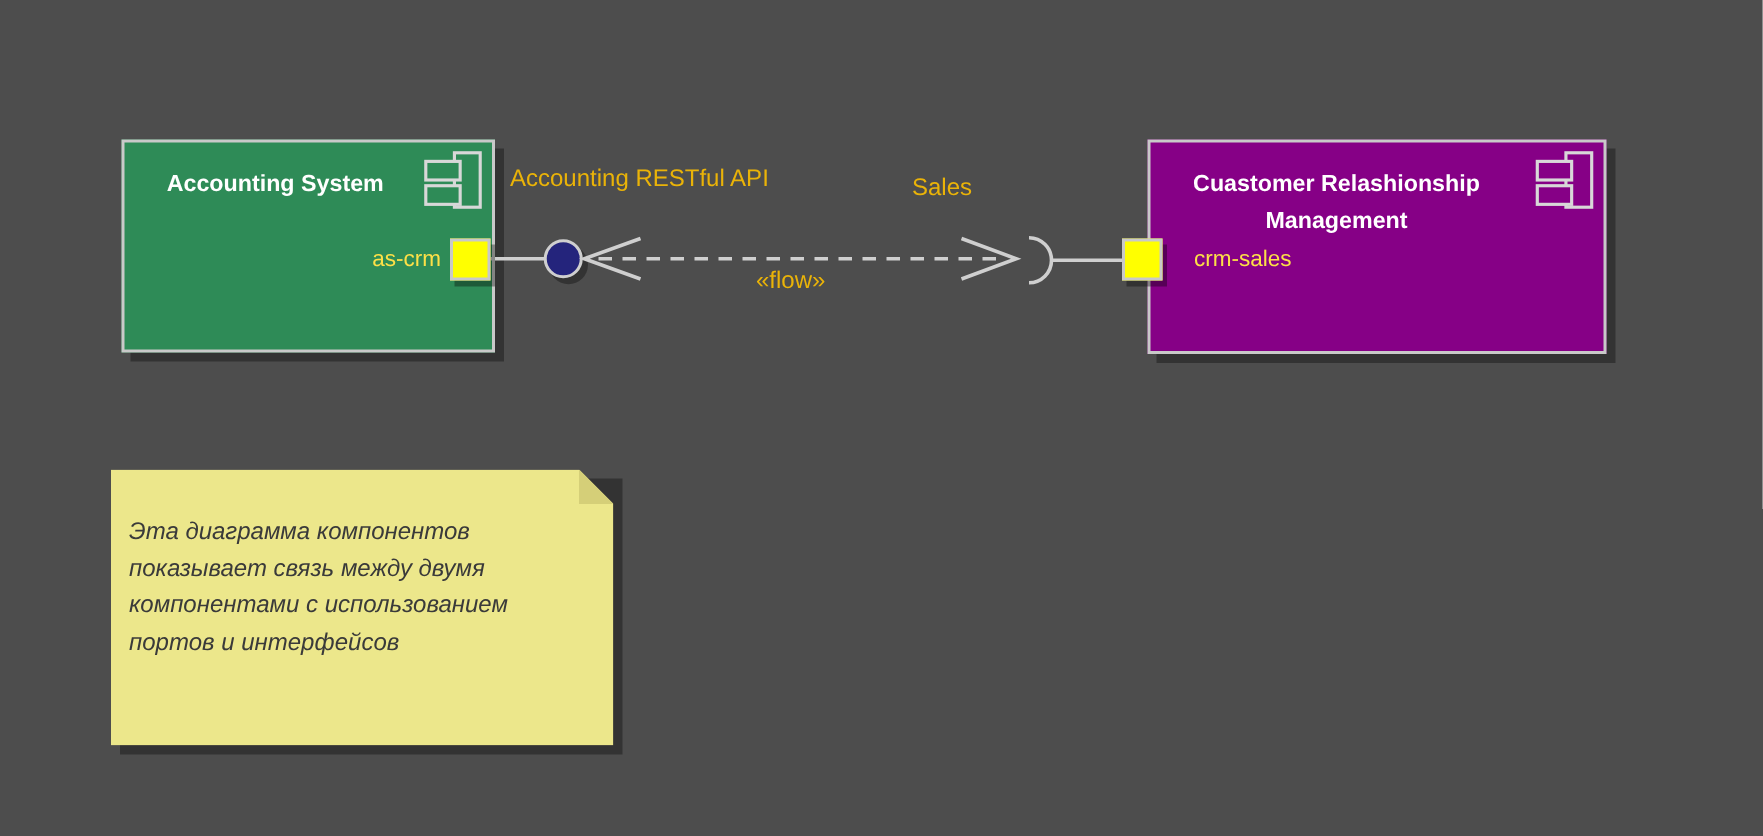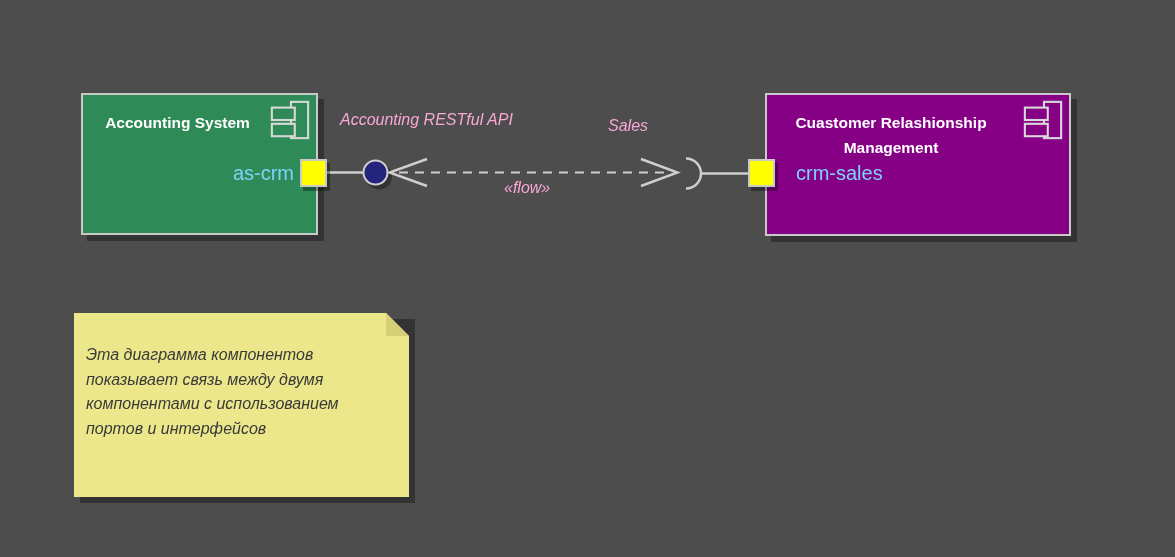--- a/index.html
+++ b/index.html
@@ -29,30 +29,29 @@
   .comp-crm .icon-fill{fill:#860086;stroke:#d8d8d8;stroke-width:2.2;}
   
   .port{
     position:absolute;width:23px;height:24px;
     background:#FFFF00;border:2px solid #c9c9c9;
     box-shadow:3px 4px 0 rgba(0,0,0,0.35);
   }
   .port-left{left:300px;top:159px;}
   .port-right{left:748px;top:159px;}
   .port-label{
-    position:absolute;color:#7dd3fc;font-size:20px;line-height:20px;
+    position:absolute;color:#fde047;font-size:15px;line-height:20px;
     white-space:nowrap;
   }
   .port-label-left{left:228px;top:163px;width:66px;text-align:right;}
   .port-label-right{left:796px;top:163px;}
   
   .conn-label{
-    position:absolute;color:#f9a8d4;font-size:16px;line-height:20px;
+    position:absolute;color:#eab308;font-size:16px;line-height:20px;
     white-space:nowrap;
-    font-style:italic;
   }
   .lbl-provided{left:340px;top:110px;}
   .lbl-required{left:608px;top:116px;}
   .lbl-flow{left:504px;top:178px;}
   
   .conn-svg{position:absolute;left:0;top:0;width:1175px;height:557px;}
   .conn-svg .wire{stroke:#cfcfcf;stroke-width:2.4;fill:none;}
   .conn-svg .wire-dashed{stroke:#cfcfcf;stroke-width:2.2;fill:none;stroke-dasharray:9,7;}
   .conn-svg .ballstroke{stroke:#cfcfcf;stroke-width:2;}
   
@@ -74,21 +73,21 @@
   .note-text{
     position:absolute;left:12px;top:30px;right:10px;
     color:#3a3a3a;font-size:16px;line-height:24.5px;
   }
 </style>
 </head>
 <body>
 
 <div class="canvas">
 
-  <div class="component comp-acc" style="background-color: rgb(46, 139, 87);">
+  <div class="component comp-acc" style="background-color: rgb(46, 139, 87); padding-left: 12px;">
     <div class="comp-title">Accounting System</div>
     <svg class="comp-icon" viewBox="0 0 44 44">
       <rect class="icon-stroke" x="23" y="3" width="18" height="38"></rect>
       <rect class="icon-fill" x="3" y="9" width="24" height="13"></rect>
       <rect class="icon-fill" x="3" y="26" width="24" height="13"></rect>
     </svg>
   </div>
 
   <div class="component comp-crm" style="background-color: rgb(134, 0, 134); text-decoration: underline;">
     <div class="comp-title" style="left:10px;right:64px;">Cuastomer Relashionship Management</div>

